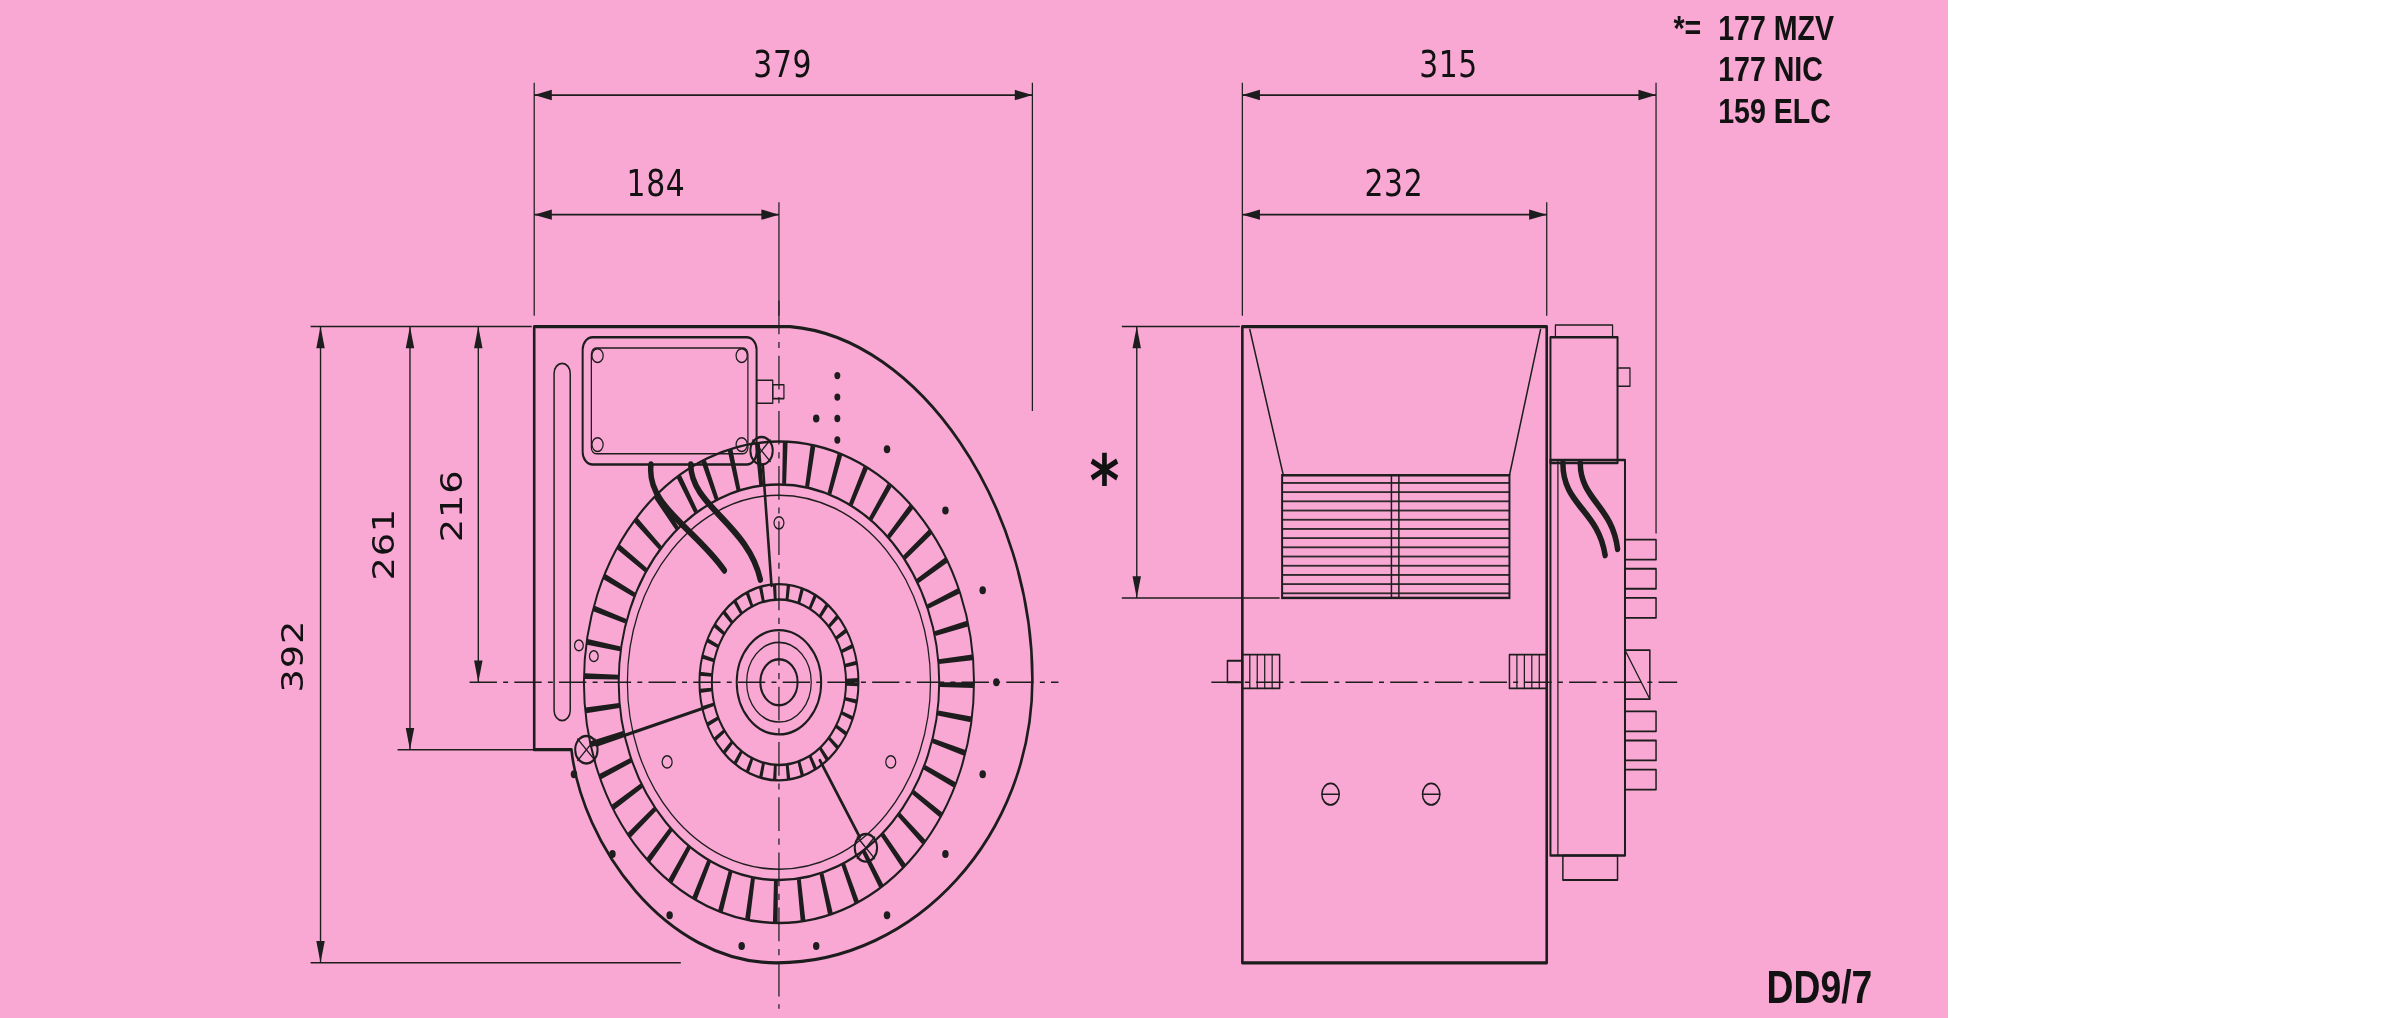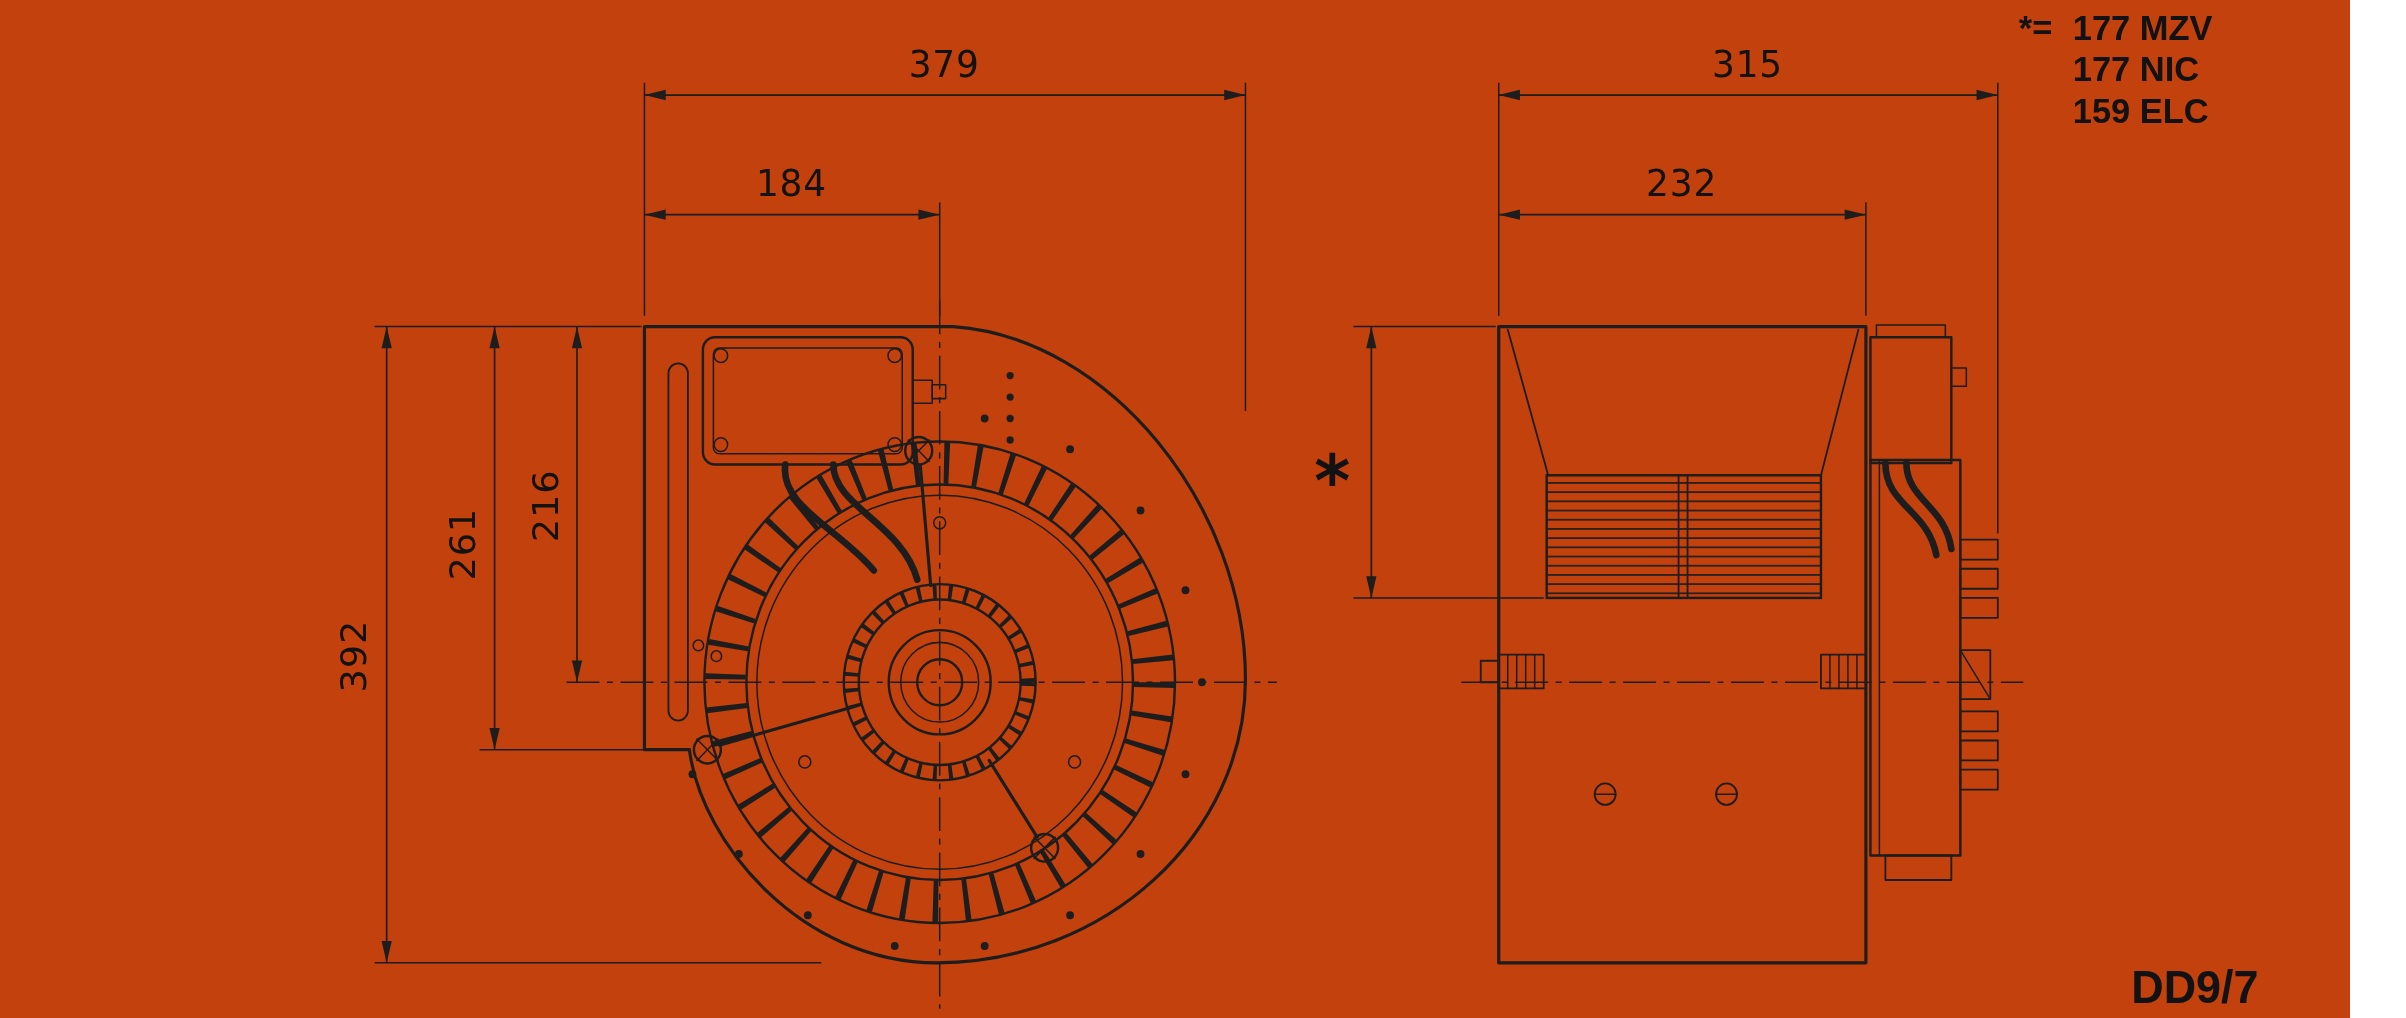--- a/index.html
+++ b/index.html
@@ -1,16 +1,16 @@
 <!DOCTYPE html>
 <html><head>
 <meta charset="utf-8">
 <style>
   html,body{margin:0;padding:0;background:#ffffff;}
-  .sheet{position:relative;width:2350px;height:1018px;background:#c2410c;overflow:hidden;}
+  .sheet{position:relative;width:1948px;height:1018px;background:#f9a8d4;overflow:hidden;}
   svg{display:block;width:100%;height:100%;}
   .s{stroke:#1d1d1d;fill:none;stroke-linecap:round;stroke-linejoin:round;}
   .w2{stroke-width:2.1;}
   .w16{stroke-width:1.6;}
   .w12{stroke-width:1.2;}
   .w1{stroke-width:1;}
   .cable{stroke-width:4.4;}
   .cl{stroke:#1d1d1d;stroke-width:1;stroke-dasharray:22 5 4 5;fill:none;}
   .dot{fill:#1d1d1d;stroke:none;}
   .dim{stroke:#1d1d1d;stroke-width:1.1;fill:none;}

